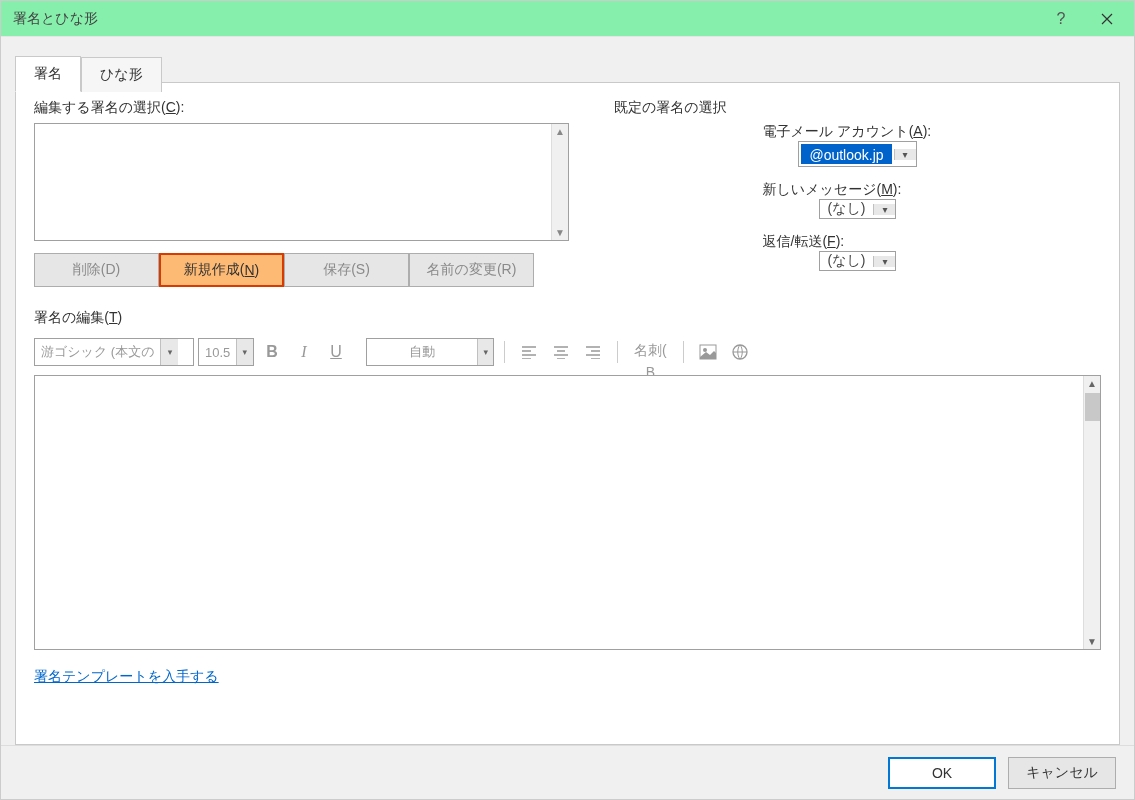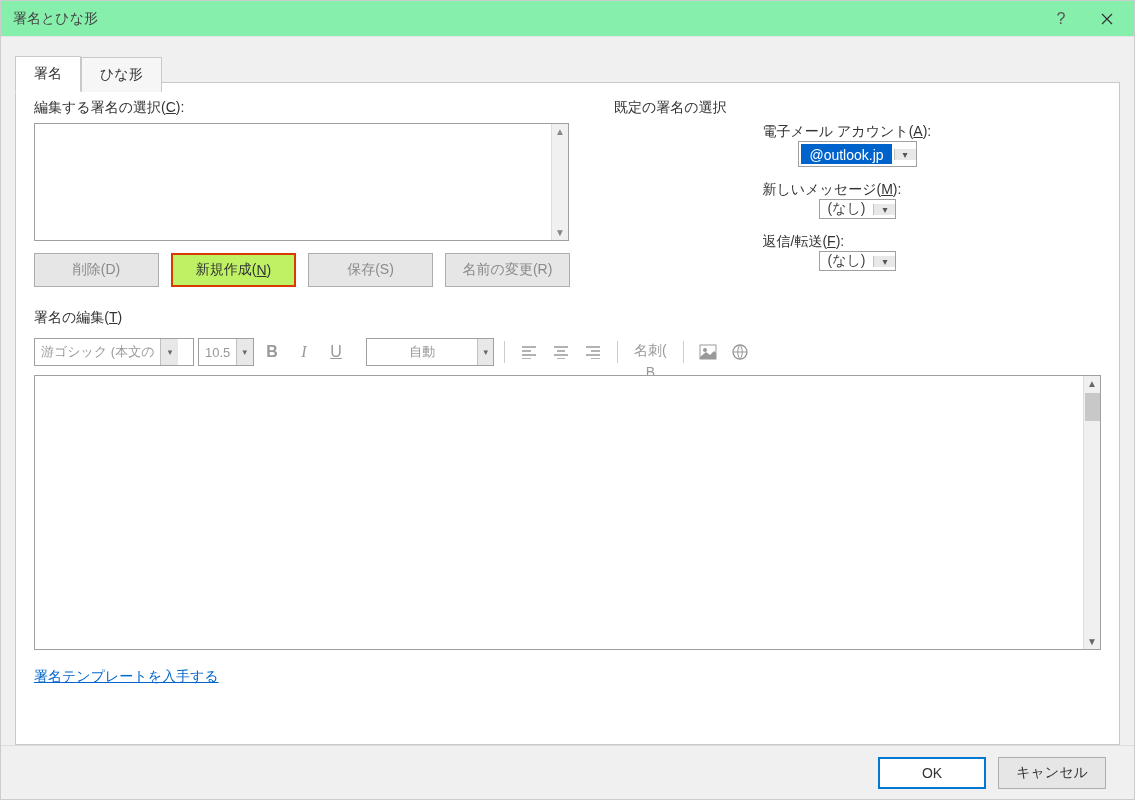--- a/index.html
+++ b/index.html
@@ -101,37 +101,36 @@
     border-left: 1px solid #ddd;
     display: flex;
     flex-direction: column;
     justify-content: space-between;
     align-items: center;
     color: #888;
   }
   .scroll-arrow { font-size: 10px; padding: 2px 0; }
   .btn-row {
     display: flex;
-    gap: 12px;
     margin-top: 12px;
   }
   .btn {
     width: 125px;
     height: 34px;
     border: 1px solid #adadad;
     background: #e6e6e6;
     color: #8a8a8a;
     display: flex;
     align-items: center;
     justify-content: center;
     font-size: 14px;
   }
   .btn.highlight {
     border: 2px solid #d83b01;
-    background: #bef264;
+    background: #fdba74;
     color: #333;
   }
   .form-row {
     display: flex;
     align-items: center;
     margin-bottom: 14px;
     flex-direction: column;
   }
   .form-label {
     width: 190px;
@@ -251,21 +250,21 @@
     text-decoration: underline;
     font-size: 14px;
   }
   .dialog-buttons {
     height: 54px;
     background: #f0f0f0;
     border-top: 1px solid #ddd;
     display: flex;
     align-items: center;
     justify-content: flex-end;
-    padding: 0 28px;
+    padding: 0 18px;
     gap: 12px;
   }
   .dlg-btn {
     width: 108px; height: 32px;
     border: 1px solid #adadad;
     background: #e6e6e6;
     display: flex; align-items: center; justify-content: center;
     font-size: 14px;
     color: #333;
   }

